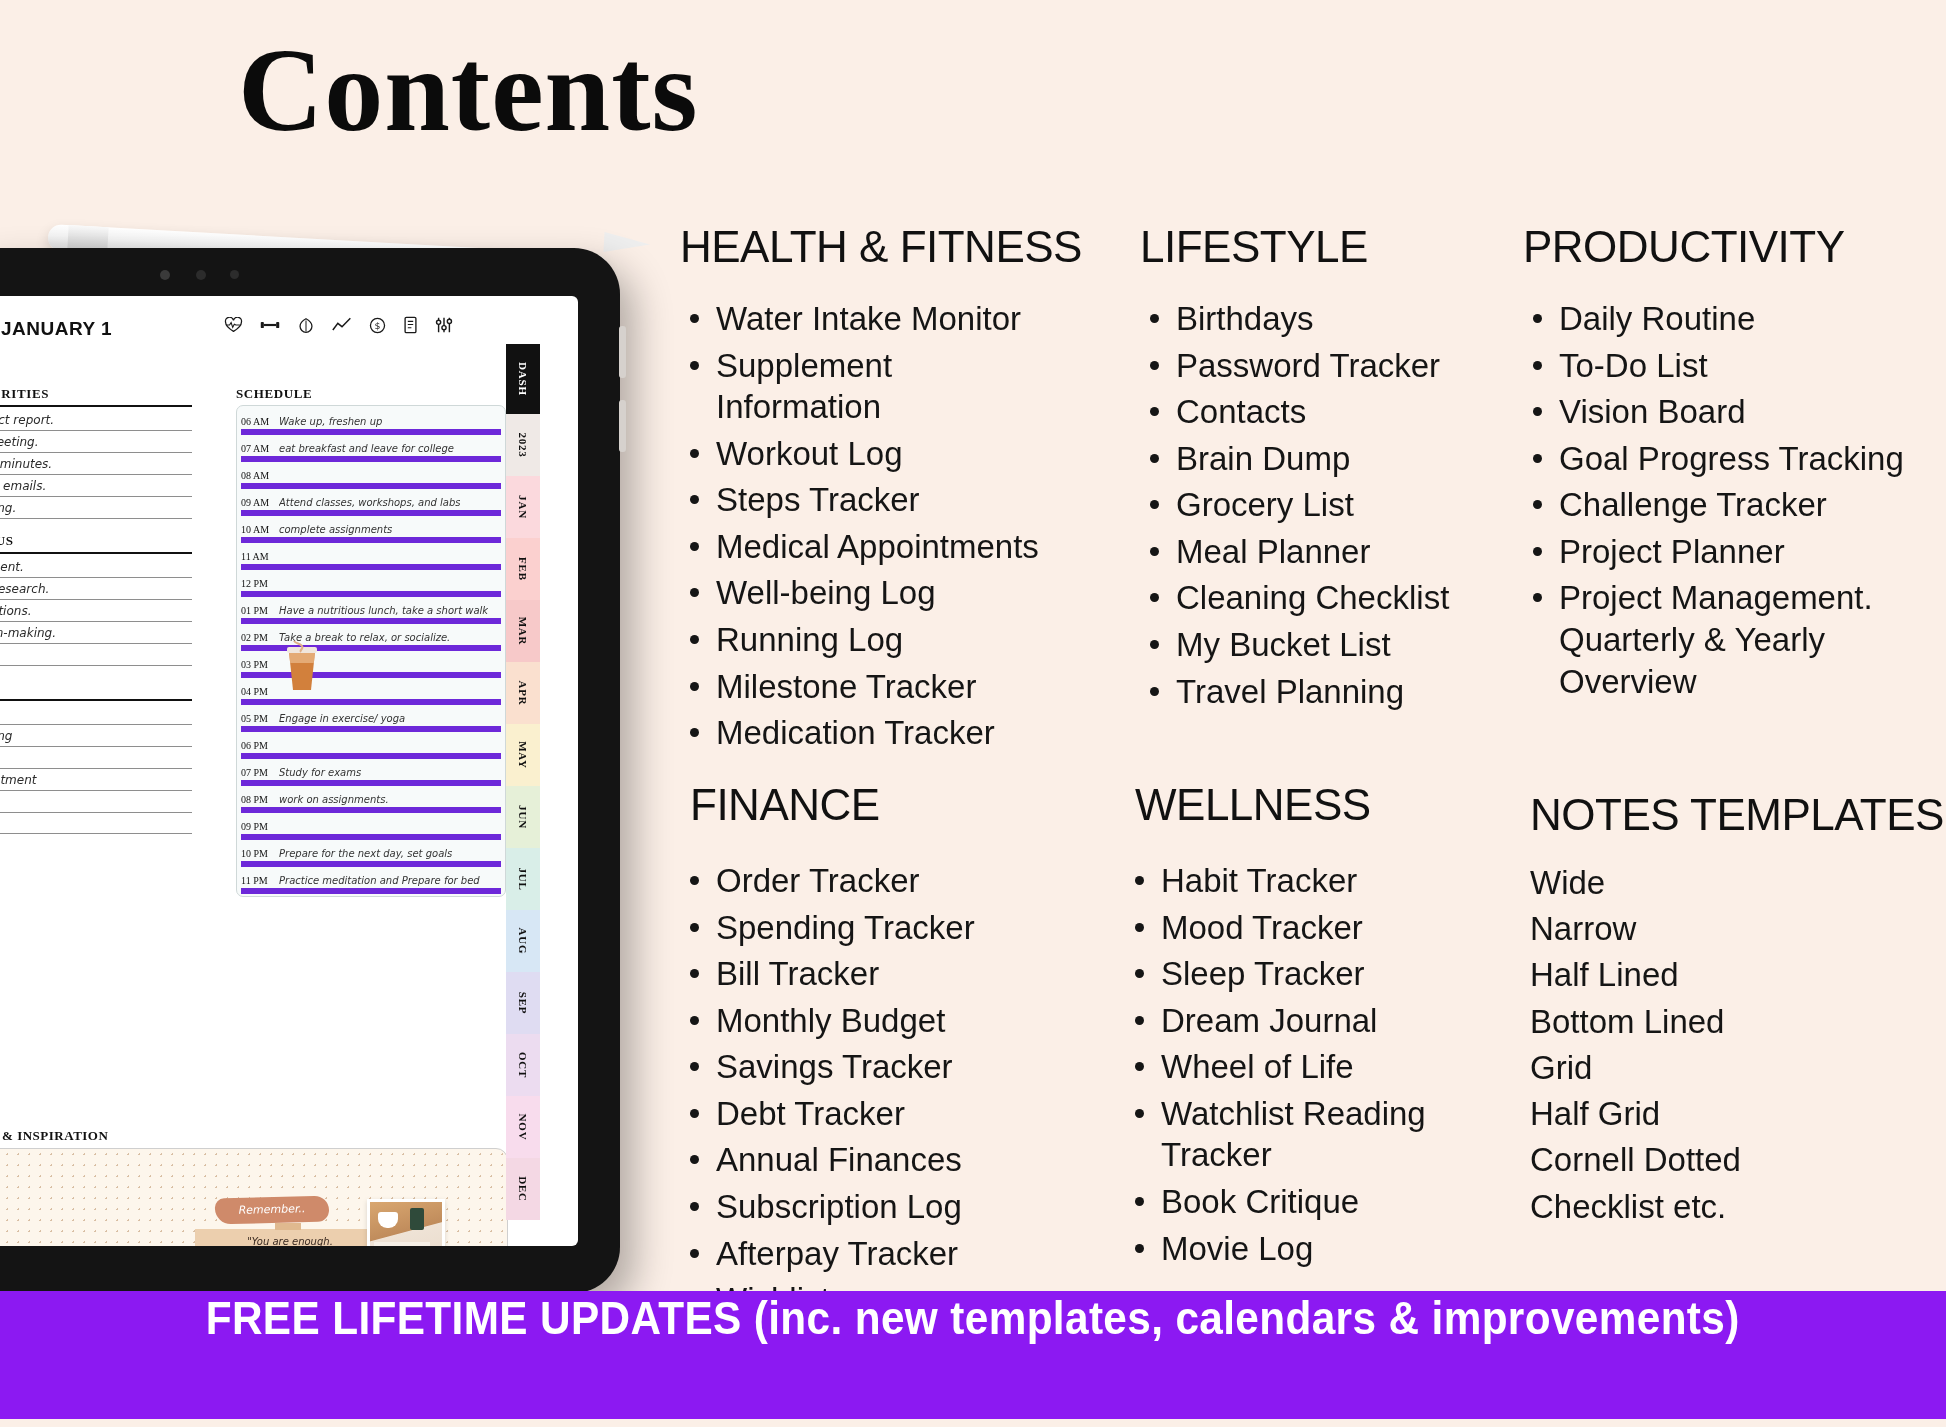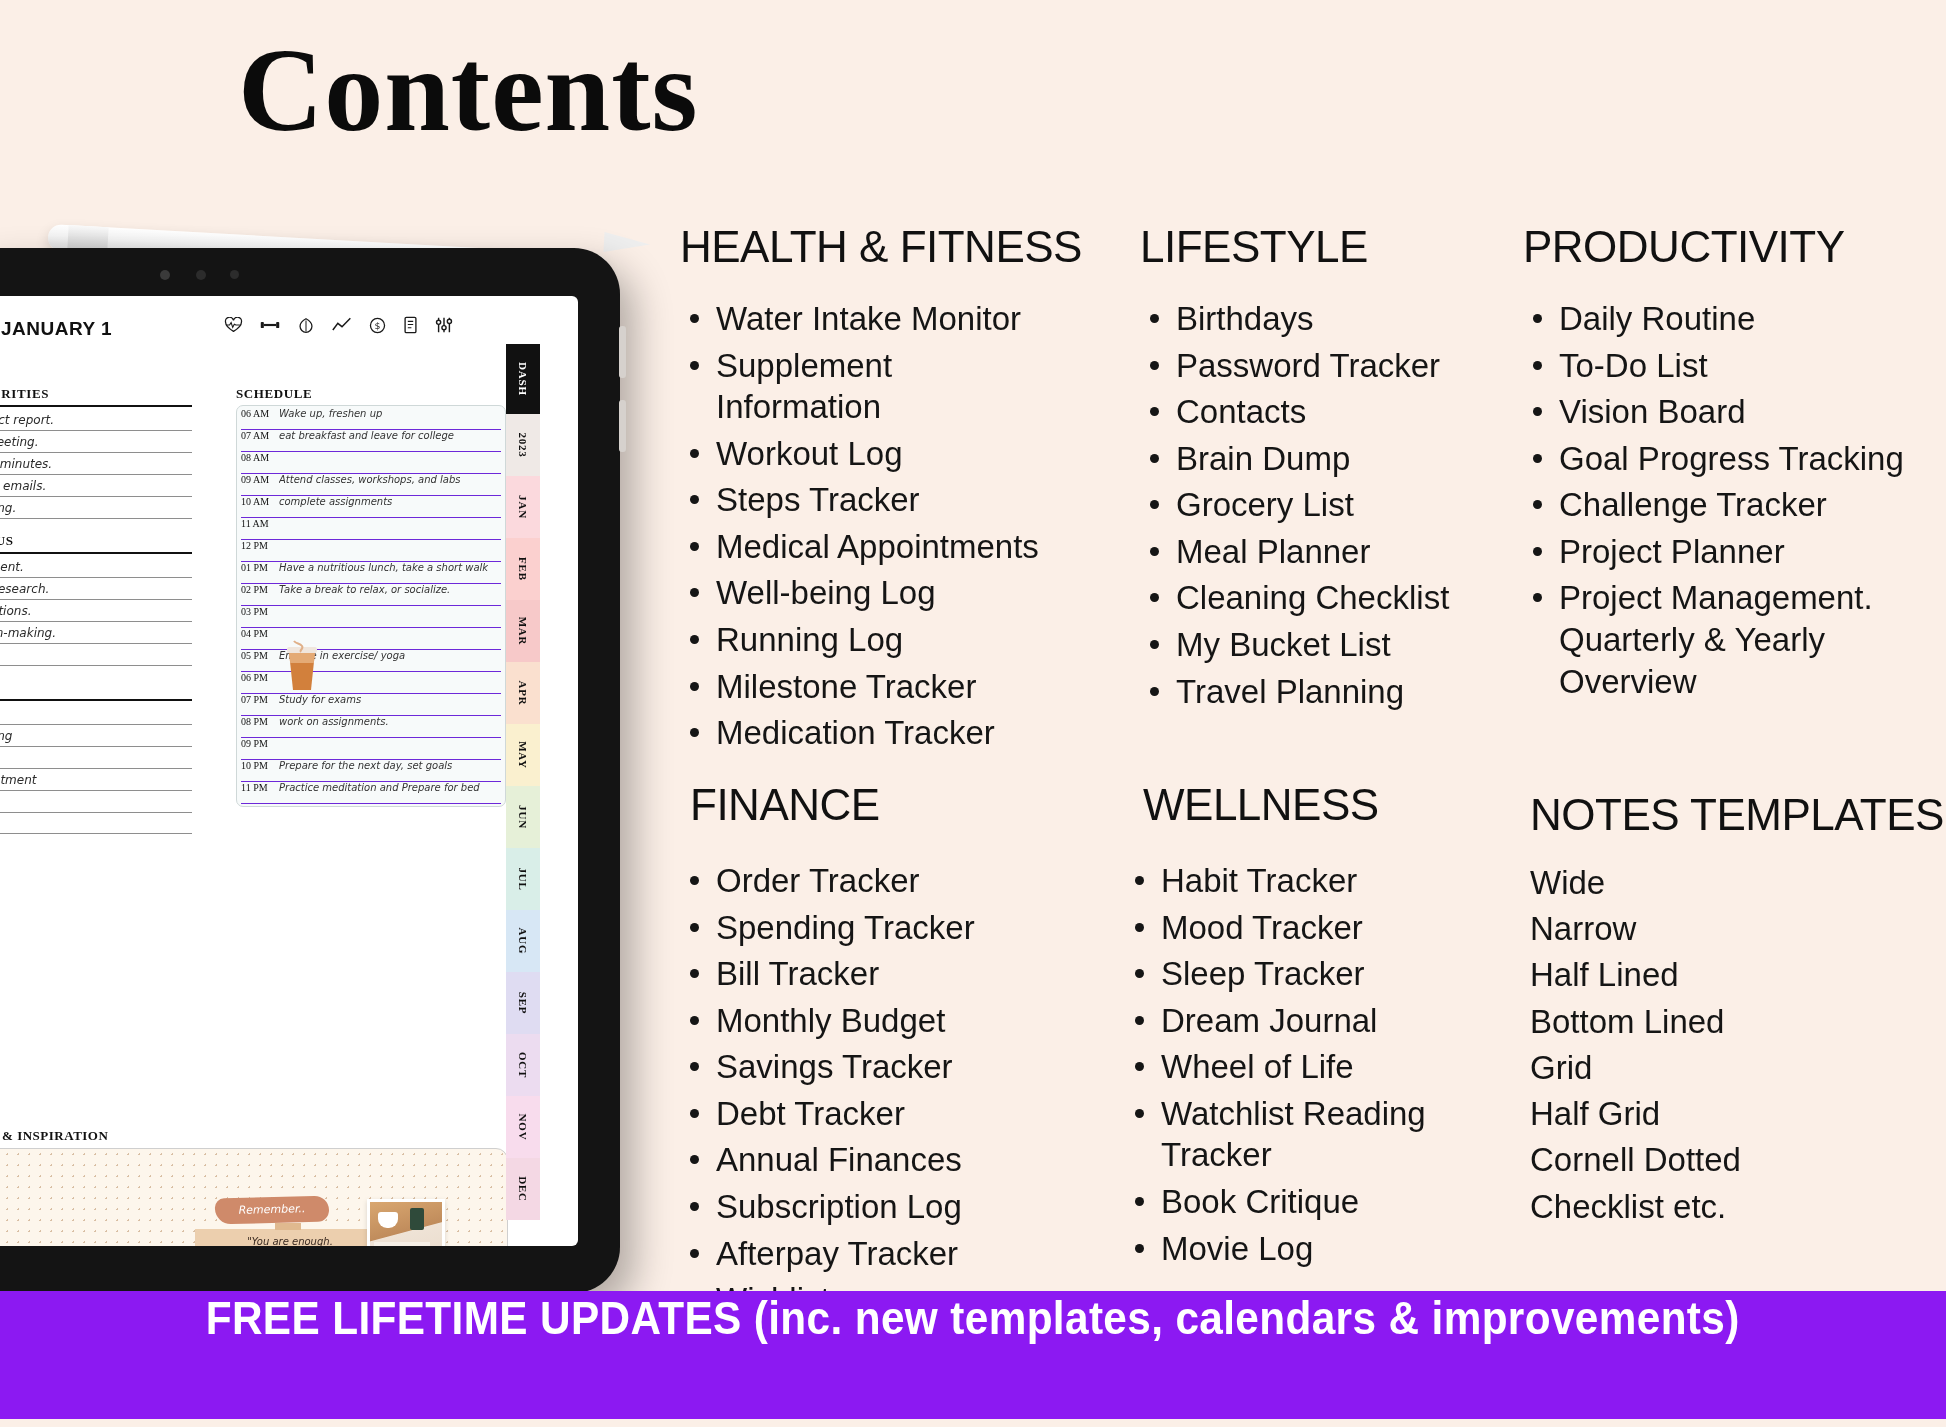--- a/index.html
+++ b/index.html
@@ -83,21 +83,21 @@
     font-family:"DejaVu Sans",sans-serif;font-size:12px;color:#2b2b2b;
     border-bottom:1px solid #8e8e8e;padding:4px 2px 3px 4px;font-style:italic;
   }
   .blank-row{border-bottom:1px solid #8e8e8e;height:20px;}
   .gap{height:14px;}
 
   .sched-box{
     border:1px solid #cfd8d8;border-radius:7px;background:#f7fafa;
     padding:2px 4px 2px 4px;position:relative;
   }
-  .sr{display:flex;align-items:flex-start;border-bottom:1px solid #6d28d9;height:21px;}
+  .sr{display:flex;align-items:flex-end;border-bottom:6px solid #6d28d9;height:21px;}
   .sr .t{font-family:"Liberation Serif",serif;font-size:10px;color:#111;width:38px;flex:0 0 38px;padding-bottom:2px;}
   .sr .v{font-family:"DejaVu Sans",sans-serif;font-size:10px;color:#333;font-style:italic;padding-bottom:2px;white-space:nowrap;overflow:hidden;}
   .cupimg{position:absolute;left:44px;top:232px;width:42px;height:56px;}
 
   .notes-head{
     position:absolute;left:-52px;top:832px;
     font-family:"Liberation Serif",serif;font-weight:700;font-size:13px;letter-spacing:.5px;color:#111;
   }
   .notes-box{
     position:absolute;left:-52px;top:852px;width:604px;height:128px;
@@ -169,21 +169,21 @@
   #g-health{left:680px;top:222px;width:360px;}
   #g-life  {left:1140px;top:222px;width:340px;}
   #g-prod  {left:1510px;top:222px;width:400px;margin-left:13px;}
   #g-fin   {left:680px;top:780px;width:360px;}
   #g-well  {left:1125px;top:780px;width:380px;}
   #g-notes {left:1530px;top:790px;width:400px;}
 
   #g-health .colhead{margin-left:0;}
   .grp .colhead{margin-bottom:26px;}
   #g-fin .colhead{margin-left:10px;margin-bottom:30px;}
-  #g-well .colhead{margin-left:18px;margin-bottom:30px;}
+  #g-well .colhead{margin-left:10px;margin-bottom:30px;}
   #g-notes .colhead{margin-left:0;margin-bottom:22px;}
 
   
   .banner{
     position:absolute;left:0;bottom:8px;width:1946px;height:128px;
     background:#8c19f2;display:flex;justify-content:center;
   }
   .banner span{
     font-family:"Liberation Sans",sans-serif;font-weight:700;
     font-size:46px;color:#ffffff;letter-spacing:.4px;white-space:nowrap;

